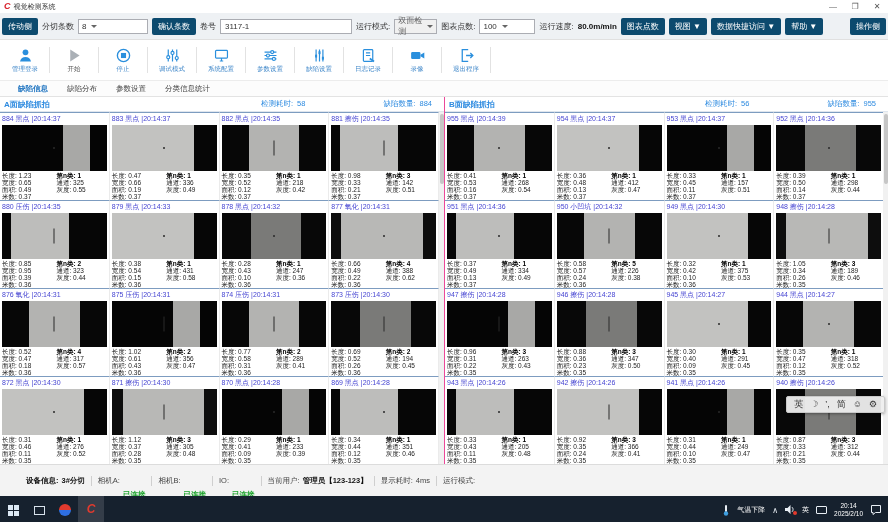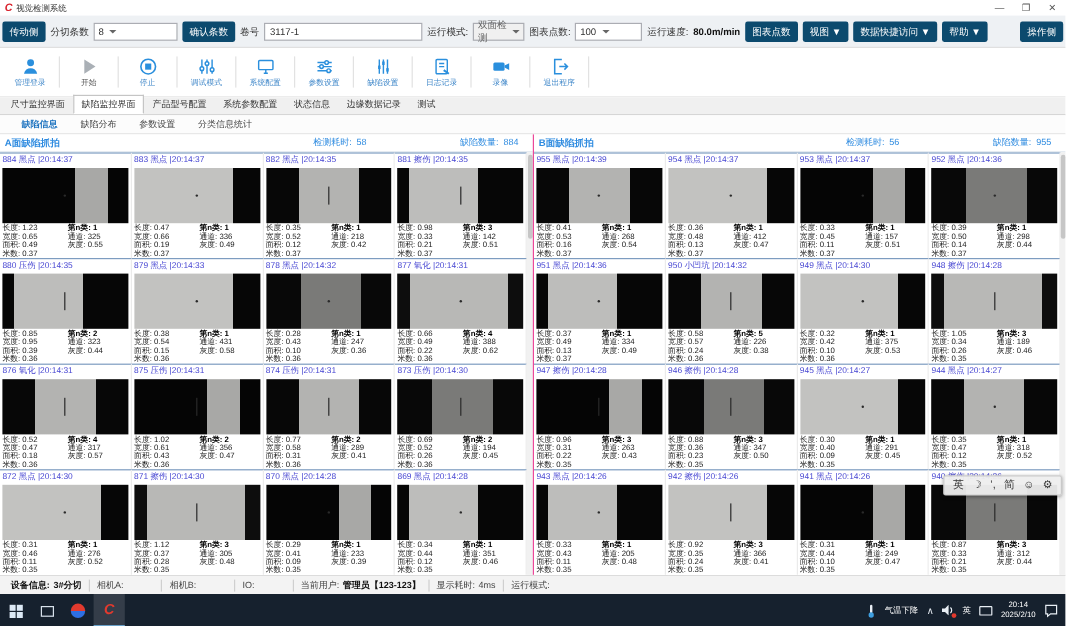--- a/index.html
+++ b/index.html
@@ -69,21 +69,21 @@
   .img-p6{background:linear-gradient(90deg,#080808 0 28%,#7a7a78 28% 76%,#080808 76%);}
   .mark{position:absolute;top:50%;left:50%;transform:translate(-50%,-50%);background:#2a2a2a;display:block;}
   .mark.dot{width:2px;height:2px;border-radius:50%;}
   .mark.line{width:1px;height:15px;}
   .cell-stats{display:flex;font-size:6.5px;line-height:7px;color:#222;padding:1px 2px 0 2px;}
   .stats-left{width:52%;}
   .stats-right{width:48%;}
   .stats-right .cls{font-weight:bold;color:#000;}
 
   
-  .statusbar{height:16px;background:#f3f3f3;border-top:1px solid #dcdcdc;display:flex;align-items:center;font-size:7.5px;color:#444;padding-left:3px;flex:0 0 auto;box-sizing:border-box;}
+  .statusbar{height:32px;background:#f3f3f3;border-top:1px solid #dcdcdc;display:flex;align-items:center;font-size:7.5px;color:#444;padding-left:20px;flex:0 0 auto;box-sizing:border-box;}
   .sb-group{display:flex;align-items:center;gap:3px;padding:0 6px;white-space:nowrap;}
   .sb-sep{width:1px;height:10px;background:#cfcfcf;}
   .sb-bold{font-weight:bold;color:#111;}
   .sb-green{color:#1ba32b;font-weight:bold;margin-top:28px;}
 
   
   .taskbar{height:28px;background:#16212e;display:flex;align-items:center;flex:0 0 auto;}
   .tb-ico{width:26px;height:28px;display:flex;align-items:center;justify-content:center;}
   .tb-ico.active{background:rgba(255,255,255,0.13);border-bottom:2px solid #76b9e8;box-sizing:border-box;}
   .winlogo{display:grid;grid-template-columns:5px 5px;grid-template-rows:5px 5px;gap:1px;}
@@ -228,29 +228,20 @@
     <div class="tool-btn">
       <svg viewBox="0 0 20 20" fill="none" stroke="#2a8fdd" stroke-width="1.5">
           <path d="M12 3H5v14h7"></path>
           <path d="M9.5 10h8M14.5 7l3 3-3 3"></path>
         </svg>
       <span class="tlabel">退出程序</span>
     </div>
       <i class="tool-sep"></i>
   </div>
 
-  <div class="maintabs">
-    <span class="mtab">尺寸监控界面</span>
-    <span class="mtab active">缺陷监控界面</span>
-    <span class="mtab">产品型号配置</span>
-    <span class="mtab">系统参数配置</span>
-    <span class="mtab">状态信息</span>
-    <span class="mtab">边缘数据记录</span>
-    <span class="mtab">测试</span>
-  </div>
 
   <div class="subtabs">
     <span class="stab active">缺陷信息</span>
     <span class="stab">缺陷分布</span>
     <span class="stab">参数设置</span>
     <span class="stab">分类信息统计</span>
   </div>
 
   <div class="panels">
     <div class="panel">

